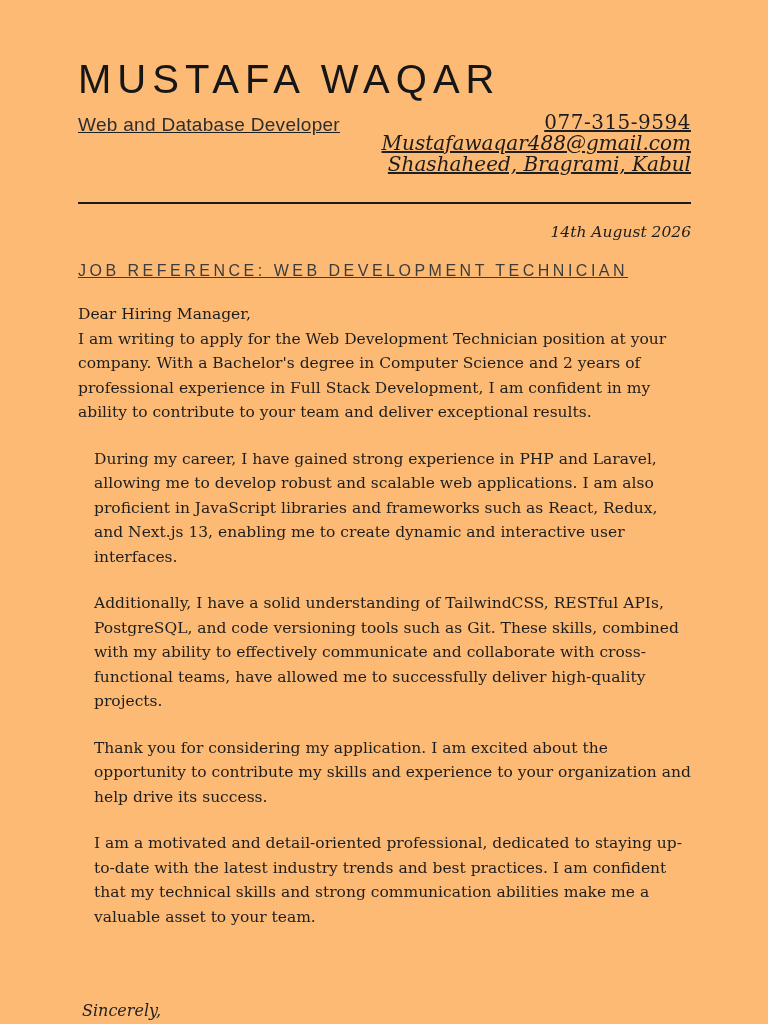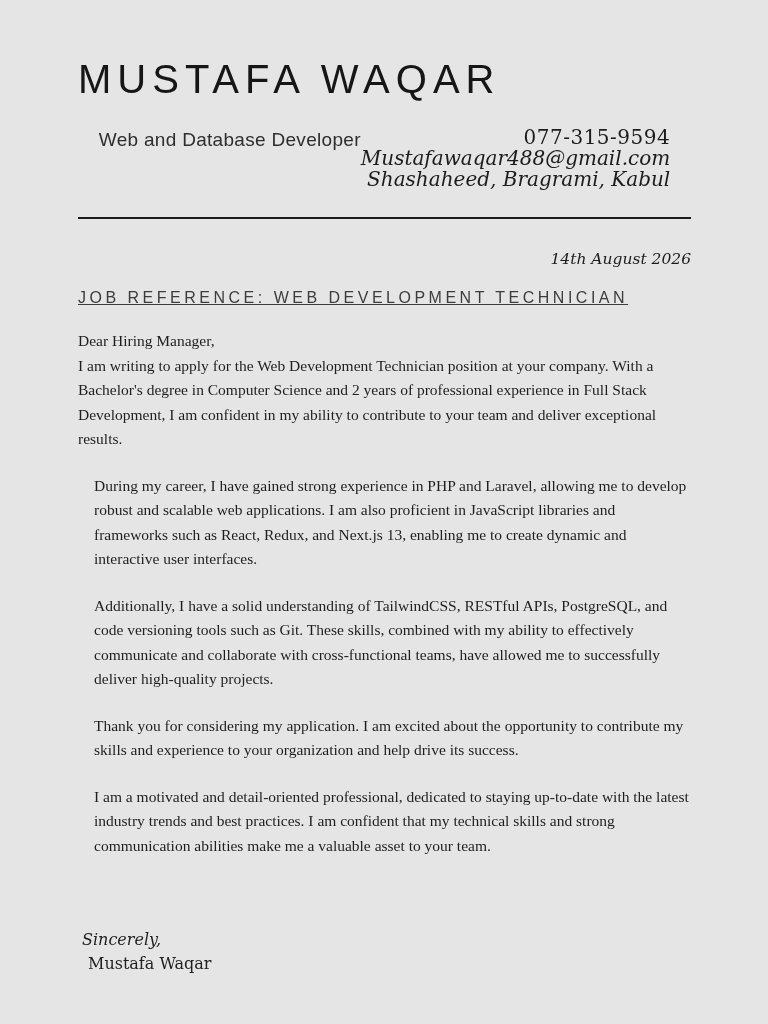--- a/index.html
+++ b/index.html
@@ -5,37 +5,38 @@
   * { margin: 0; padding: 0; box-sizing: border-box; }
   html, body { width: 768px; height: 1024px; background: #ffffff; }
   body {
     font-family: "DejaVu Serif", serif;
     color: #1f1f1f;
     overflow: hidden;
   }
   .page {
     width: 768px;
     height: 1024px;
-    background: #e5e5e5;
+    background: #fdba74;
     padding: 56px 77px 0 78px;
   }
   .name {
     font-family: "Liberation Sans", sans-serif;
     font-size: 40px;
     font-weight: 400;
     letter-spacing: 6px;
     color: #161616;
     line-height: 1.15;
     white-space: nowrap;
   }
   .subhead-row {
     display: flex;
-    justify-content: center;
+    justify-content: space-between;
     align-items: flex-start;
-    margin-top: 25px;
+    margin-top: 10px;
+    text-decoration: underline;
   }
   .job-title {
     font-family: "Liberation Sans", sans-serif;
     font-size: 19px;
     font-weight: 400;
     color: #2e2e2e;
     letter-spacing: 0.3px;
     padding-top: 2px;
   }
   .contact {
@@ -46,40 +47,39 @@
   }
   .contact .phone { font-style: normal; letter-spacing: 0.5px; }
   .contact .email, .contact .address { font-style: italic; }
   .divider {
     margin-top: 27px;
     border: none;
     border-top: 2px solid #1b1b1b;
     width: 100%;
   }
   .date {
-    margin-top: 31px;
+    margin-top: 19px;
     text-align: right;
     font-style: italic;
     font-size: 15.5px;
     color: #1c1c1c;
   }
   .subject {
     margin-top: 21px;
     font-family: "Liberation Sans", sans-serif;
     font-size: 16px;
     font-weight: 400;
     letter-spacing: 3.5px;
     color: #3c3c3c;
     text-decoration: underline;
   }
   .body-text {
     font-size: 15.5px;
     line-height: 24.5px;
     color: #1e1e1e;
-    font-family: Liberation Serif, serif;
   }
   .salutation-block { margin-top: 22px; }
   .para { margin-top: 22px; margin-left: 16px; }
   .closing-block { margin-top: 70px; font-size: 16px; line-height: 24px; }
   .closing { padding-left: 4px; font-style: italic; }
   .signature { padding-left: 10px; }
 </style>
 </head>
 <body>
 

